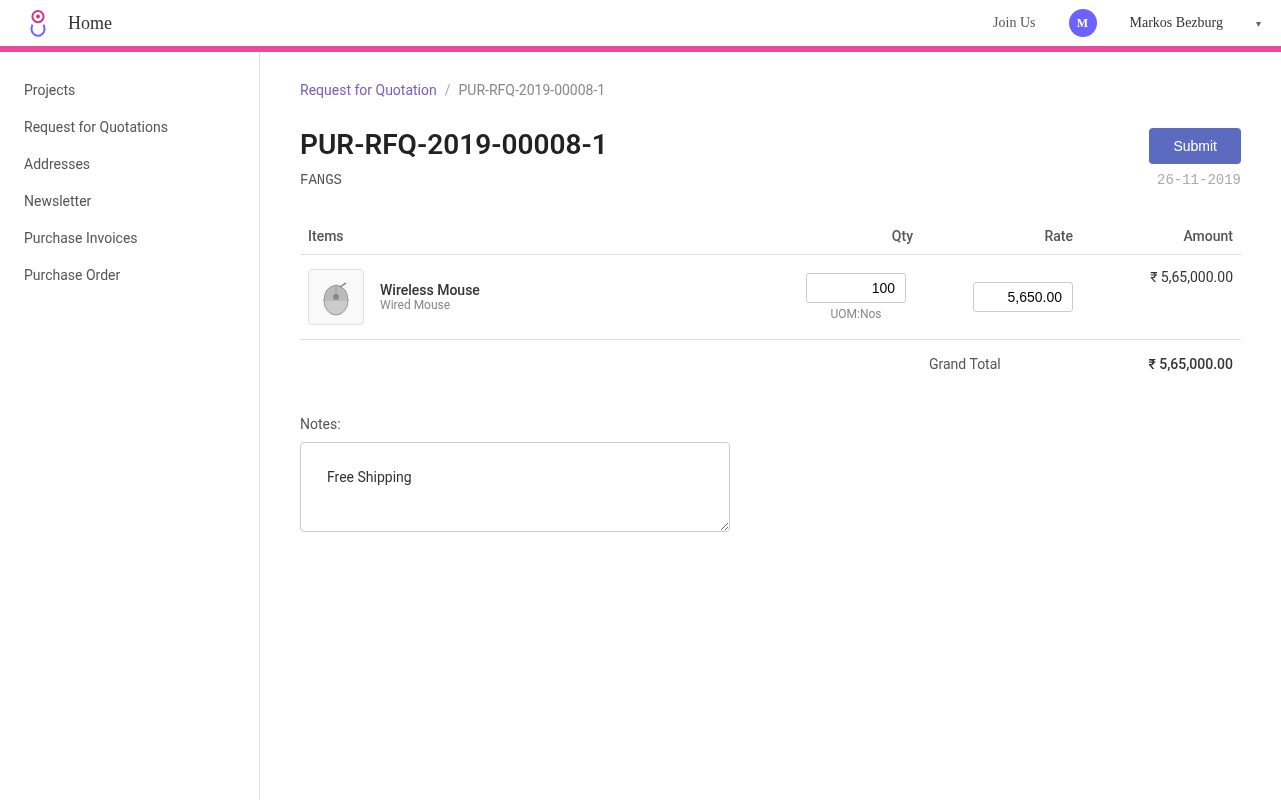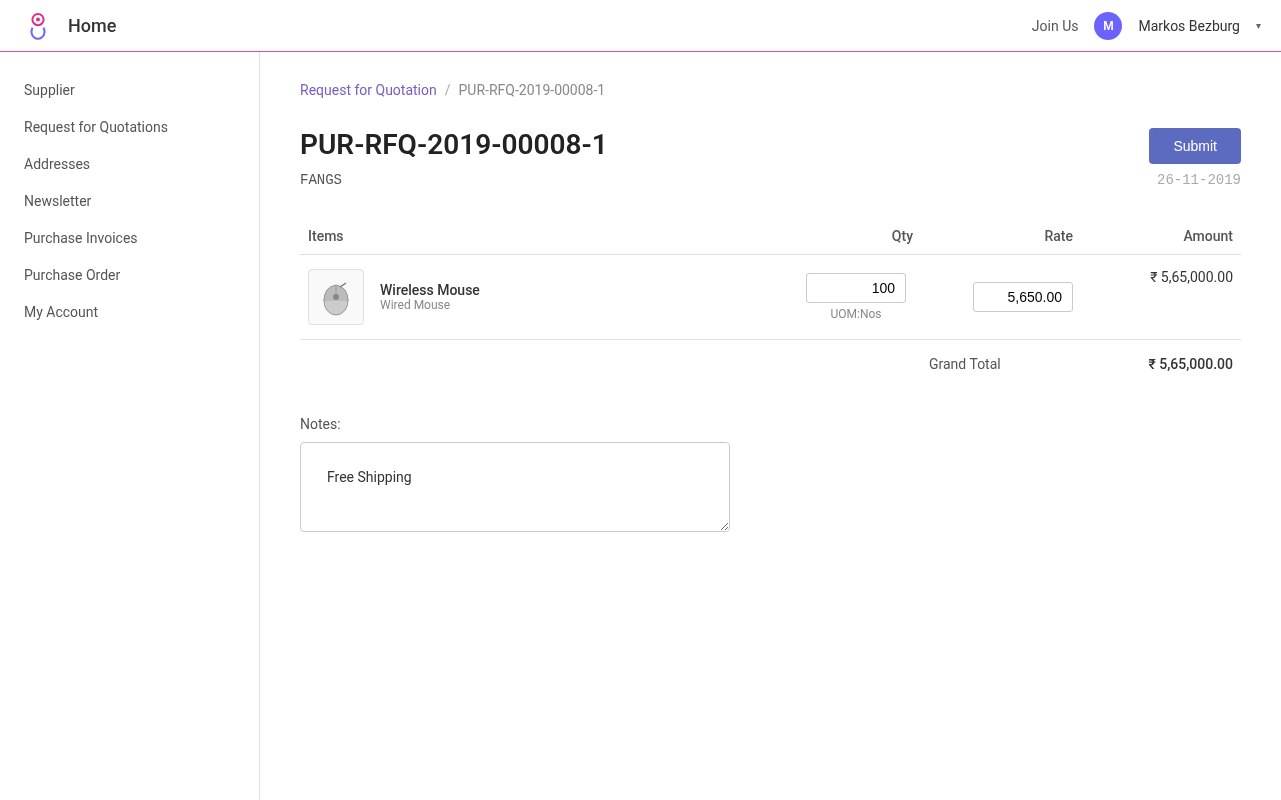--- a/index.html
+++ b/index.html
@@ -2,31 +2,32 @@
 <html><head>
   <meta charset="utf-8">
   <style>
     * { box-sizing: border-box; margin: 0; padding: 0; }
     body { font-family: -apple-system, BlinkMacSystemFont, 'Segoe UI', Roboto, sans-serif; font-size: 14px; color: #333; background: #fff; }
 
     
     .topnav {
       display: flex; align-items: center; justify-content: space-between;
       height: 52px; padding: 0 20px;
-      border-bottom: 1px solid #ec4899;
+      border-bottom: 6px solid #ec4899;
       background: #fff;
+      font-family: Liberation Serif, serif;
     }
     .topnav-left { display: flex; align-items: center; gap: 12px; }
     .logo-icon {
       width: 36px; height: 36px;
       display: flex; align-items: center; justify-content: center;
     }
     .logo-svg { width: 32px; height: 32px; }
     .home-title { font-size: 18px; font-weight: 500; color: #333; }
-    .topnav-right { display: flex; align-items: center; gap: 16px; }
+    .topnav-right { display: flex; align-items: center; gap: 33px; }
     .join-us { color: #555; font-size: 14px; cursor: pointer; }
     .user-avatar {
       width: 28px; height: 28px; border-radius: 50%;
       background: #6c63ff; color: #fff;
       display: flex; align-items: center; justify-content: center;
       font-size: 12px; font-weight: 600;
     }
     .user-name { color: #333; font-size: 14px; cursor: pointer; }
     .dropdown-arrow { color: #666; font-size: 10px; }
 
@@ -152,27 +153,26 @@
     <span class="join-us">Join Us</span>
     <div class="user-avatar">M</div>
     <span class="user-name">Markos Bezburg</span>
     <span class="dropdown-arrow">▾</span>
   </div>
 </nav>
 
 <div class="layout">
 
   <aside class="sidebar">
-    <div class="sidebar-item">Supplier</div>
+    <div class="sidebar-item">Projects</div>
     <div class="sidebar-item">Request for Quotations</div>
     <div class="sidebar-item">Addresses</div>
     <div class="sidebar-item">Newsletter</div>
     <div class="sidebar-item">Purchase Invoices</div>
     <div class="sidebar-item">Purchase Order</div>
-    <div class="sidebar-item">My Account</div>
   </aside>
 
   <main class="main">
 
     <div class="breadcrumb">
       <span class="breadcrumb-link">Request for Quotation</span>
       <span class="breadcrumb-sep">/</span>
       <span class="breadcrumb-current">PUR-RFQ-2019-00008-1</span>
     </div>
 

